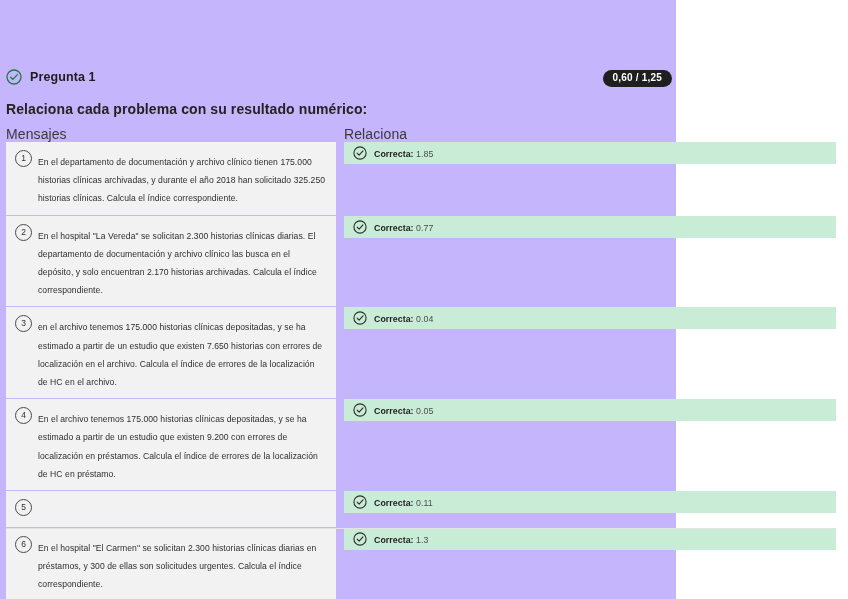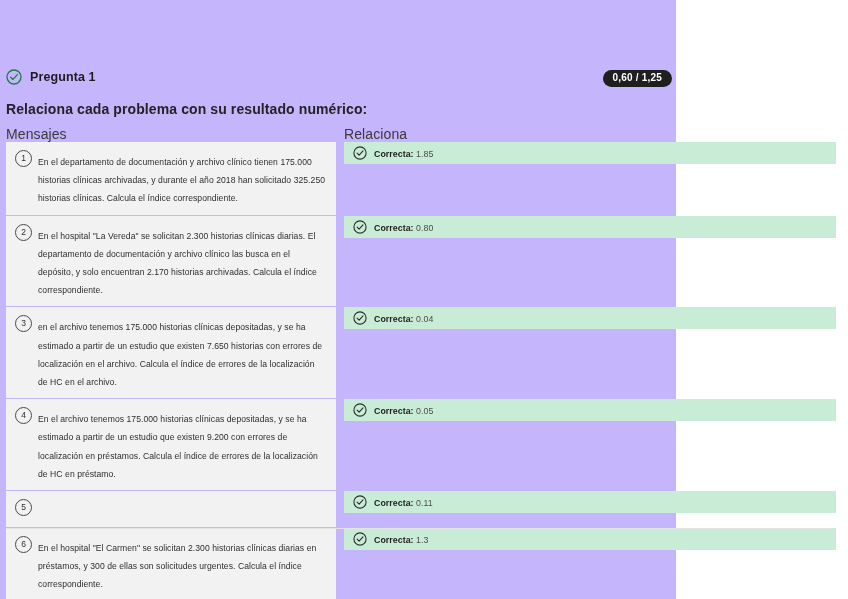--- a/index.html
+++ b/index.html
@@ -215,21 +215,21 @@
     <div class="match-row">
       <div class="msg-cell">
         <span class="msg-num">2</span>
         <span class="msg-text">En el hospital "La Vereda" se solicitan 2.300 historias clínicas diarias. El departamento de documentación y archivo clínico las busca en el depósito, y solo encuentran 2.170 historias archivadas. Calcula el índice correspondiente.</span>
       </div>
       <div class="ans-cell">
         <svg class="ans-check" viewBox="0 0 14 14">
           <circle cx="7" cy="7" r="6.1" fill="none" stroke="#2c2c2c" stroke-width="1.1"></circle>
           <path d="M4.1 7.2 L6.1 9.2 L10 4.9" fill="none" stroke="#2c2c2c" stroke-width="1.1" stroke-linecap="round" stroke-linejoin="round"></path>
         </svg>
-        <span class="ans-text"><b>Correcta:</b> <span class="ans-val">0.80</span></span>
+        <span class="ans-text"><b>Correcta:</b> <span class="ans-val">0.77</span></span>
       </div>
     </div>
 
     <div class="match-row">
       <div class="msg-cell">
         <span class="msg-num">3</span>
         <span class="msg-text">en el archivo tenemos 175.000 historias clínicas depositadas, y se ha estimado a partir de un estudio que existen 7.650 historias con errores de localización en el archivo. Calcula el índice de errores de la localización de HC en el archivo.</span>
       </div>
       <div class="ans-cell">
         <svg class="ans-check" viewBox="0 0 14 14">

